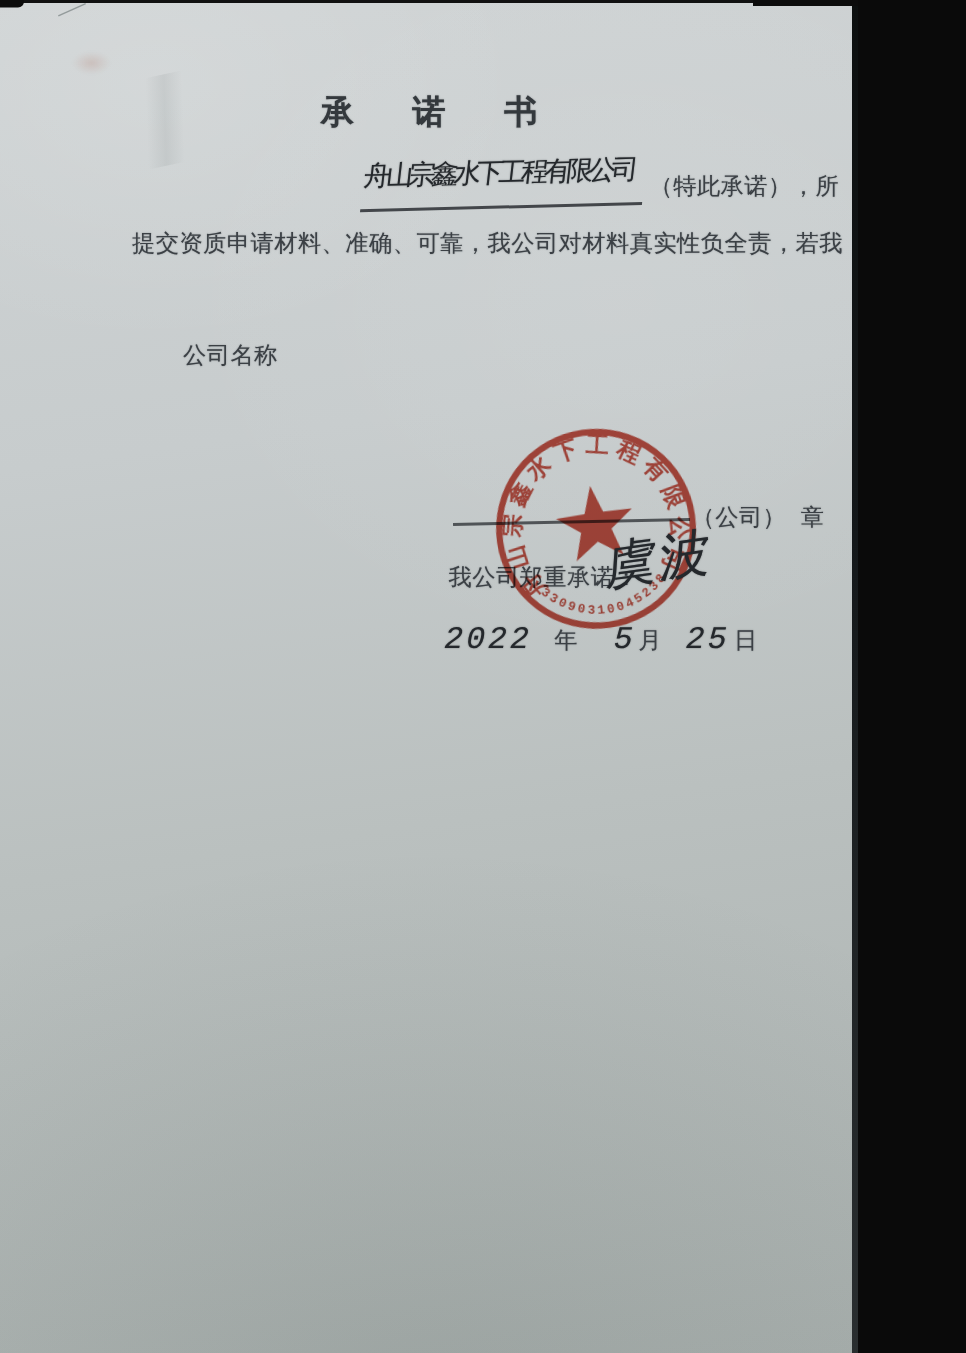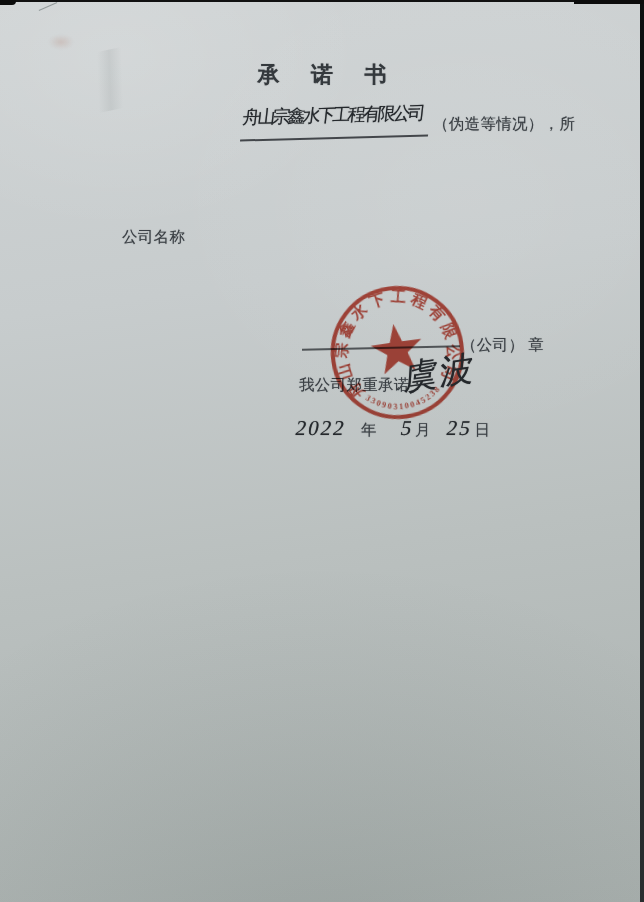--- a/index.html
+++ b/index.html
@@ -1,18 +1,18 @@
 <!DOCTYPE html>
 <html><head>
 <meta charset="utf-8">
 <style>
   html,body{margin:0;padding:0;background:#0a0a0a;}
   .photo{
-    position:relative;width:644px;height:902px;overflow:hidden;
-    font-family:Liberation Serif, serif;
+    position:relative;width:572px;height:902px;overflow:hidden;
+    font-family:Liberation Mono, monospace;
   }
   .paper{
     position:absolute;inset:0;
     background:
       radial-gradient(420px 300px at 18% 6%, rgba(255,255,255,.12), transparent 60%),
       radial-gradient(520px 420px at 72% 22%, rgba(255,255,255,.07), transparent 60%),
       radial-gradient(700px 520px at 50% 104%, rgba(44,58,53,.12), transparent 72%),
       linear-gradient(172deg,#d0d4d5 0%,#c7cccd 32%,#bac0bf 60%,#aab1af 100%);
   }
   
@@ -78,21 +78,22 @@
   <div class="scratch"></div>
   <div class="edge-top"></div>
   <div class="edge-right"></div>
   <div class="corner-tl"></div>
   <div class="corner-tr"></div>
 
   <div class="printed title"></div>
   <div class="printed title">承 诺 书</div>
 
   <div class="hand company-hand">舟山宗鑫水下工程有限公司</div>
-  <div class="printed l1-suffix">（伪造等情况），所</div>
+  <div class="printed l1-suffix">（特此承诺），所</div>
+  <div class="printed l2">提交资质申请材料、准确、可靠，我公司对材料真实性负全责，若我</div>
   <div class="printed l4">公司名称</div>
 
   <div class="seal-line"></div>
   <div class="printed seal-label">（公司） 章</div>
 
   <svg class="seal" viewBox="0 0 142 142">
     <defs>
       <path id="sealArcTop" d="M 34.9 106.1 A 51 51 0 1 1 107.1 106.1" fill="none"></path>
       <path id="sealArcBottom" d="M 21.6 98.5 A 57 57 0 0 0 120.4 98.5" fill="none"></path>
     </defs>

